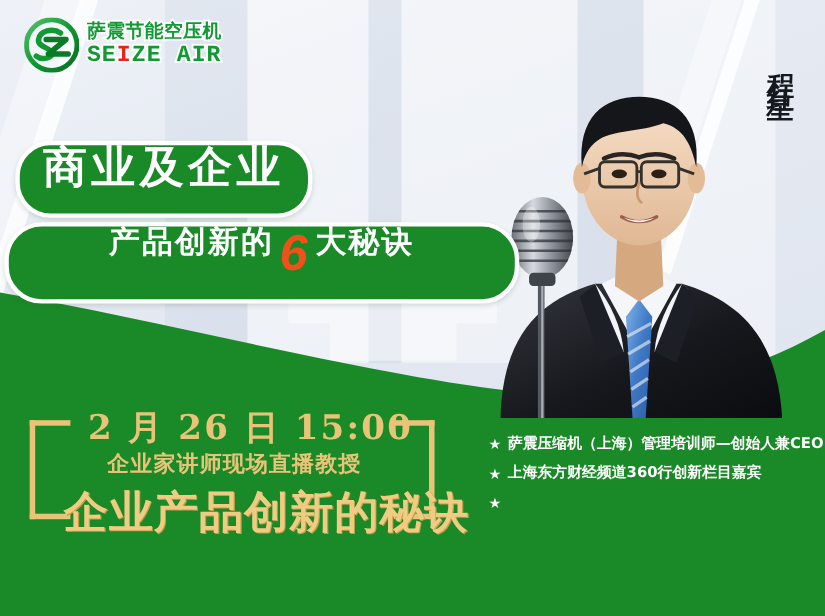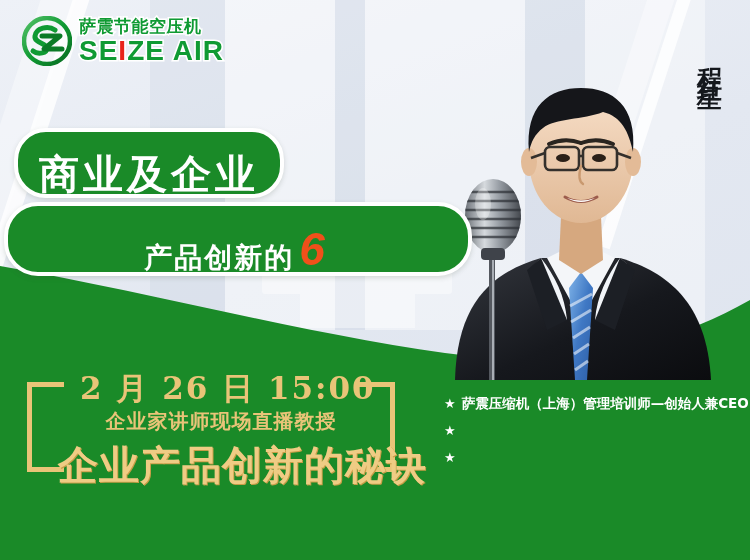--- a/index.html
+++ b/index.html
@@ -32,44 +32,44 @@
     position:absolute;left:22px;top:16px;display:flex;align-items:center;gap:7px;
   }
   .logo-mark{width:50px;height:50px;flex:0 0 50px;}
   .logo-text{display:flex;flex-direction:column;line-height:1;}
   .logo-cn{
     font-size:17px;font-weight:bold;color:#0f9a33;letter-spacing:.5px;
     -webkit-text-stroke:3px #ffffff;paint-order:stroke fill;
     font-family:"DejaVu Sans","Liberation Sans",sans-serif;
   }
   .logo-en{
-    font-size:28px;font-weight:bold;letter-spacing:1px;margin-top:2px;
+    font-size:21px;font-weight:bold;letter-spacing:1px;margin-top:2px;
     -webkit-text-stroke:3.2px #ffffff;paint-order:stroke fill;
-    font-family:Liberation Sans, sans-serif;
+    font-family:Liberation Mono, monospace;
   }
   .logo-en .g{color:#0f9a33;}
   .logo-en .r{color:#e8231a;}
 
   
   .vname{
     position:absolute;right:27px;top:48px;
     writing-mode:vertical-rl;text-orientation:upright;
     font-family:"DejaVu Serif","Liberation Serif",serif;
     font-size:25px;font-weight:bold;color:#15181d;
     letter-spacing:9px;line-height:1;
     transform:skewX(-2deg);
   }
 
   
   .portrait{position:absolute;left:415px;top:20px;width:330px;height:360px;}
 
   
   .pill{
     position:absolute;background:#1a8a28;border:4px solid #ffffff;
-    display:flex;align-items:flex-end;justify-content:center;
+    display:flex;align-items:flex-start;justify-content:center;
     box-shadow:0 2px 5px rgba(60,80,60,.18);
   }
   .pill-1{left:14px;top:128px;width:262px;height:62px;border-radius:32px;}
   .pill-2{left:4px;top:202px;width:460px;height:66px;border-radius:34px;}
   .pill span{
     color:#ffffff;font-weight:bold;line-height:1;
     font-family:"DejaVu Sans","Liberation Sans",sans-serif;
   }
   .pill-1 span{font-size:40px;letter-spacing:4px;}
   .pill-2 span{font-size:28px;letter-spacing:2px;}
@@ -80,21 +80,21 @@
   .info-block{position:absolute;left:20px;top:368px;width:400px;height:120px;}
   .bracket{position:absolute;border:5px solid #e9c478;width:32px;height:80px;}
   .bracket.left{left:7px;top:14px;border-right:none;}
   .bracket.right{left:338px;top:14px;border-left:none;}
   .line-date{
     position:absolute;left:60px;top:0;width:290px;text-align:left;
     color:#e9c478;font-size:31px;font-weight:bold;letter-spacing:2px;
     font-family:"DejaVu Serif","Liberation Serif",serif;white-space:nowrap;
   }
   .line-sub{
-    position:absolute;left:56px;top:40px;width:290px;text-align:center;
+    position:absolute;left:48px;top:40px;width:290px;text-align:center;
     color:#e9c478;font-size:20px;font-weight:bold;letter-spacing:1px;
     font-family:"DejaVu Serif","Liberation Serif",serif;white-space:nowrap;
   }
   .line-main{
     position:absolute;left:38px;top:70px;width:336px;text-align:center;
     color:#efcc84;font-size:40px;font-weight:bold;letter-spacing:1px;
     font-family:"DejaVu Serif","Liberation Serif",serif;white-space:nowrap;
     text-shadow:1px 1px 0 #c79d47;
   }
 
@@ -239,36 +239,38 @@
   </div>
 
   <div class="vname">程红星</div>
 
   <div class="pill pill-1">
     <span>商业及企业</span>
   </div>
   <div class="pill pill-2">
     <span>产品创新的</span>
       <span class="six">6</span>
+      <span>大秘诀</span>
   </div>
 
   <div class="info-block">
     <div class="bracket left"></div>
     <div class="bracket right"></div>
     <div class="line-date">2 月 26 日 15:00</div>
     <div class="line-sub">企业家讲师现场直播教授</div>
     <div class="line-main">企业产品创新的秘诀</div>
   </div>
 
   <div class="creds">
     <div class="cred-row">
       <span class="cred-star">★</span>
       <span class="cred-text">萨震压缩机（上海）管理培训师—创始人兼CEO</span>
     </div>
     <div class="cred-row">
       <span class="cred-star">★</span>
+      <span class="cred-text">上海东方财经频道360行创新栏目嘉宾</span>
     </div>
     <div class="cred-row">
       <span class="cred-star">★</span>
     </div>
   </div>
 
 </div>
 
 </body></html>

